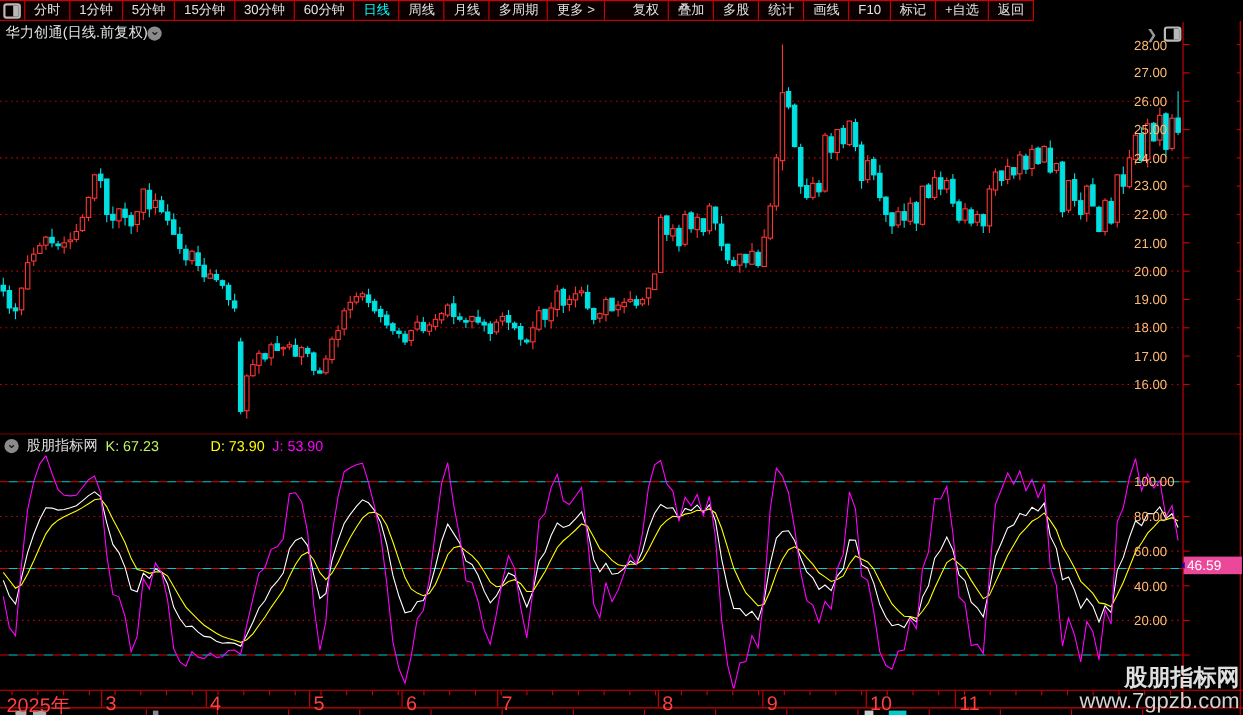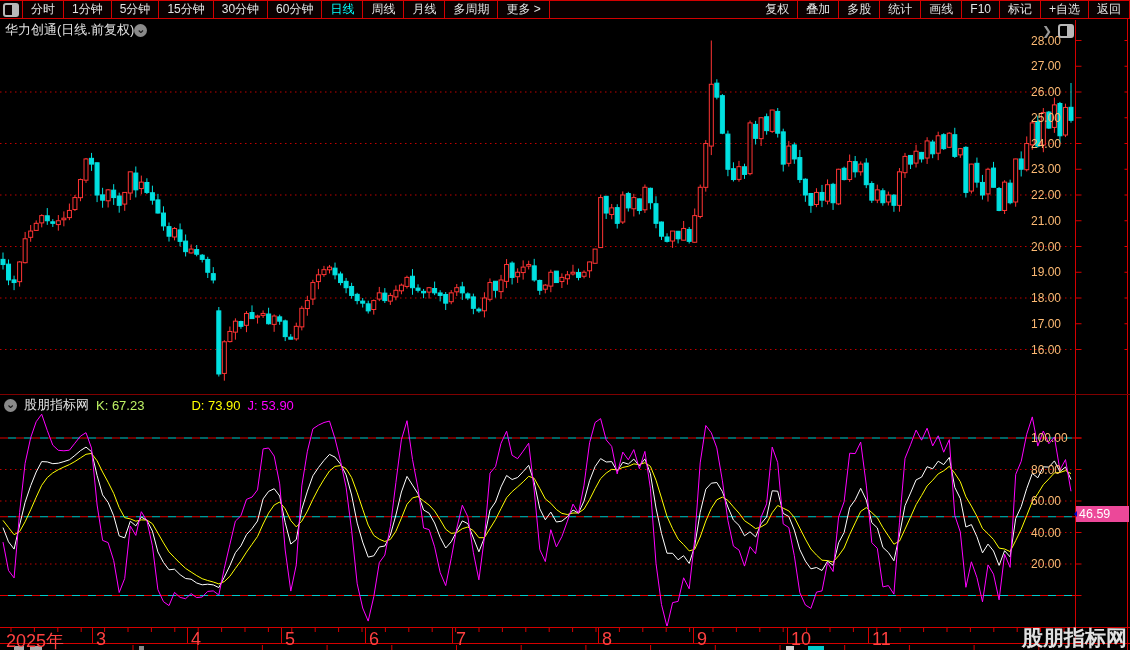--- a/index.html
+++ b/index.html
@@ -1,19 +1,19 @@
 <!DOCTYPE html>
 <html><head>
 <meta charset="utf-8">
 <style>
   html,body{margin:0;padding:0;background:#000;}
   #app{position:relative;width:1130px;height:650px;background:#000;overflow:hidden;
        font-family:"Liberation Sans","DejaVu Sans",sans-serif;}
   
-  .topbar{position:absolute;left:0;top:0;width:1130px;height:19px;display:flex;
+  .topbar{position:absolute;left:0;top:0;width:940px;height:19px;display:flex;
           border-top:1px solid #d40000;border-bottom:1px solid #d40000;box-sizing:border-box;background:#0a0000;text-align:right;}
   .tb-iconbox{width:23px;display:flex;align-items:center;justify-content:center;
               border-right:1px solid #d40000;box-sizing:border-box;}
   .panel-icon{display:inline-block;width:12px;height:10px;border:2px solid #b8b8b8;border-radius:3px;position:relative;}
   .panel-icon::after{content:"";position:absolute;right:0;top:0;width:5px;height:10px;background:#b8b8b8;}
   .tb-group{display:flex;height:100%;}
   .tb-btn{padding:0 8px;color:#e4e4e4;font-size:12px;line-height:17px;border-right:1px solid #d40000;
           box-sizing:border-box;white-space:nowrap;cursor:default;}
   .tb-btn.sel{color:#00ffff;}
   .tb-spacer{flex:1;}
@@ -674,15 +674,16 @@
       <div class="datelabel" style="left: 791px;">10</div>
       <div class="datelabel" style="left: 872px;">11</div>
     </div>
 
   <div class="value-tag">
     <span>46.59</span>
   </div>
 
   <div class="watermark">
     <div class="wm1">股朋指标网</div>
+    <div class="wm2">www.7gpzb.com</div>
   </div>
 
 </div>
 
 </body></html>

